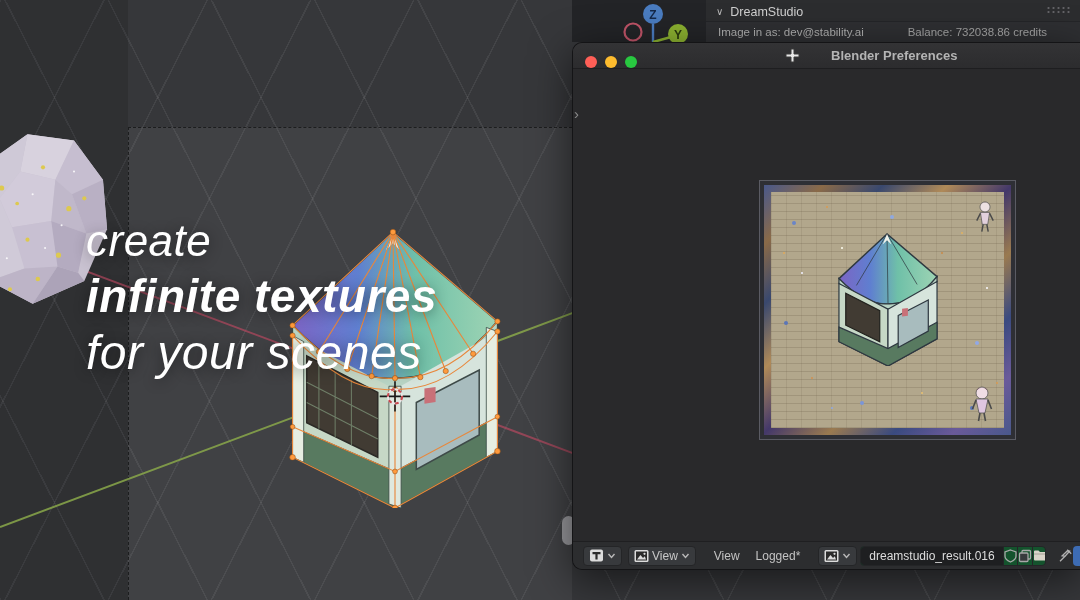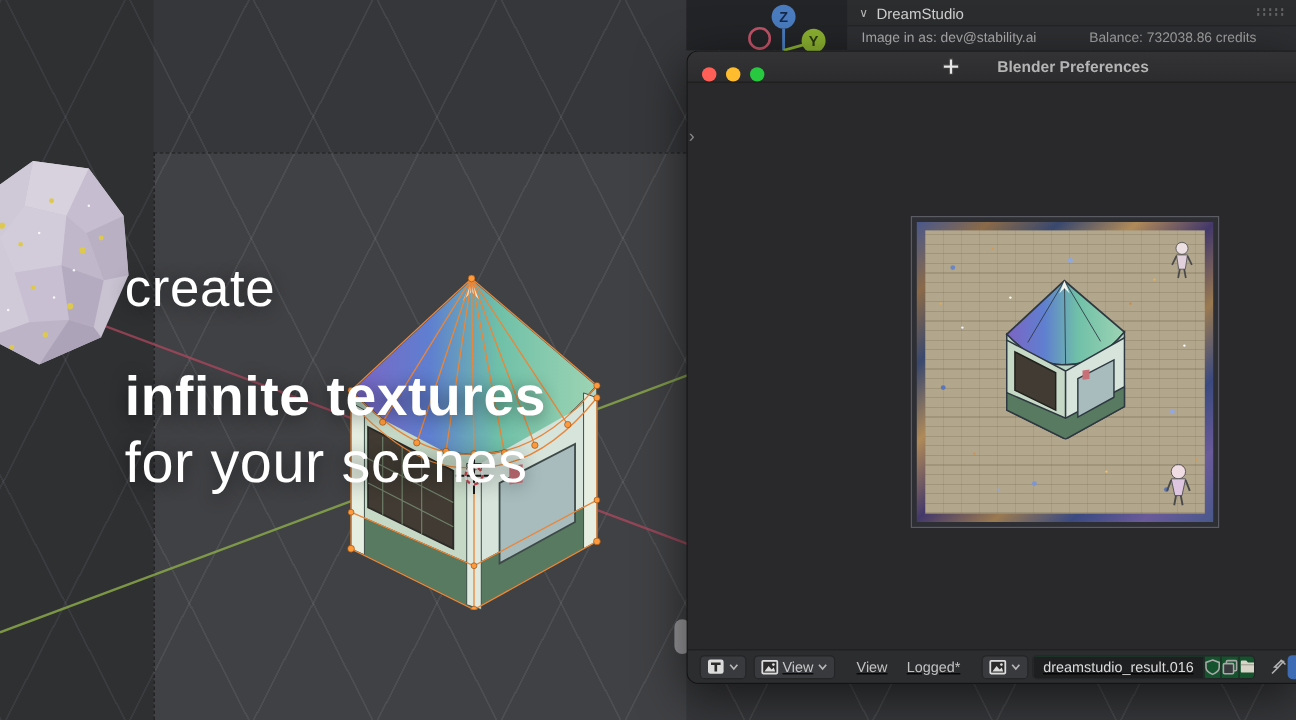--- a/index.html
+++ b/index.html
@@ -19,24 +19,24 @@
     background:rgba(255,255,255,0.05);
     border-top:1px dashed rgba(0,0,0,0.55); border-left:1px dashed rgba(0,0,0,0.55);
     z-index:1; }
   .axis { position:absolute; height:2px; transform-origin:left center; z-index:2; }
   .axis-green { left:0; top:526px; width:618px; transform:rotate(-20.5deg); opacity:.85; }
   .axis-red   { left:0; top:238px; width:620px; transform:rotate(20.5deg); opacity:.7; }
 
   .rock { position:absolute; left:-30px; top:126px; z-index:2; }
   .house-vp { position:absolute; left:288px; top:228px; z-index:2; }
 
-  .overlay-text { position:absolute; left:104px; top:214px; z-index:3; color:#ffffff;
-    text-shadow:0 2px 14px rgba(0,0,0,0.45); line-height:1.22; letter-spacing:.5px; }
+  .overlay-text { position:absolute; left:86px; top:214px; z-index:3; color:#ffffff;
+    text-shadow:0 2px 14px rgba(0,0,0,0.45); line-height:1.22; letter-spacing:.5px;font-style:italic; }
   .overlay-text .l1 { font-size:44px; font-weight:400; }
-  .overlay-text .l2 { font-size:46px; font-weight:700;margin-top:34px; }
+  .overlay-text .l2 { font-size:46px; font-weight:700; }
   .overlay-text .l3 { font-size:48px; font-weight:400; }
 
   
   .top-strip { position:absolute; left:572px; top:0; width:508px; height:42px;
     background:#232427; z-index:4; }
   .gizmo { position:absolute; left:36px; top:0; }
   .ds-panel { position:absolute; left:134px; top:0; width:374px; height:42px;
     background:#2c2d2f; }
   .ds-row1 { position:relative; height:21px; padding:3px 8px 0 10px; display:flex; align-items:center; }
   .ds-chevron { color:#b8b8b8; font-size:10px; margin-right:7px; line-height:1; }
@@ -87,21 +87,21 @@
       70px 55px 0 0 #fffef0, 110px 160px 0 0 #6a85c8, 12px 60px 0 0 #e0a858,
       200px 215px 0 1px #5a75b8, 60px 215px 0 0 #8fa8e0, 225px 190px 0 0 #d89a50; }
   .house-img { position:absolute; left:66px; top:40px; }
   .char { position:absolute; }
   .char-top { right:8px; top:8px; }
   .char-bottom { right:10px; bottom:6px; }
 
   
   .footer { position:absolute; left:0; right:0; bottom:0; height:28px; background:#2c2d2f;
     border-top:1px solid #1f1f21; display:flex; align-items:center; padding:0 0 0 8px;
-    white-space:nowrap; overflow:hidden;text-decoration:underline; }
+    white-space:nowrap; overflow:hidden; }
   .fbtn { display:flex; align-items:center; gap:3px; background:#383a3d; border:1px solid #242527;
     border-radius:4px; height:20px; padding:0 5px; color:#c8c8c8; font-size:12px; }
   .fmenu { color:#c3c3c3; font-size:12px; }
   .db-group { display:flex; align-items:center; height:20px; background:#14532d;
     border:1px solid #242527; border-radius:4px; overflow:hidden; }
   .db-name { height:100%; display:flex; align-items:center; background:#1e1f21;
     color:#dddddd; font-size:12px; padding:0 8px; }
   .db-ic { width:22px; height:100%; display:flex; align-items:center; justify-content:center;
     border-left:1px solid #242527; }
   .pin-wrap { margin-left:12px; display:flex; align-items:center; }

